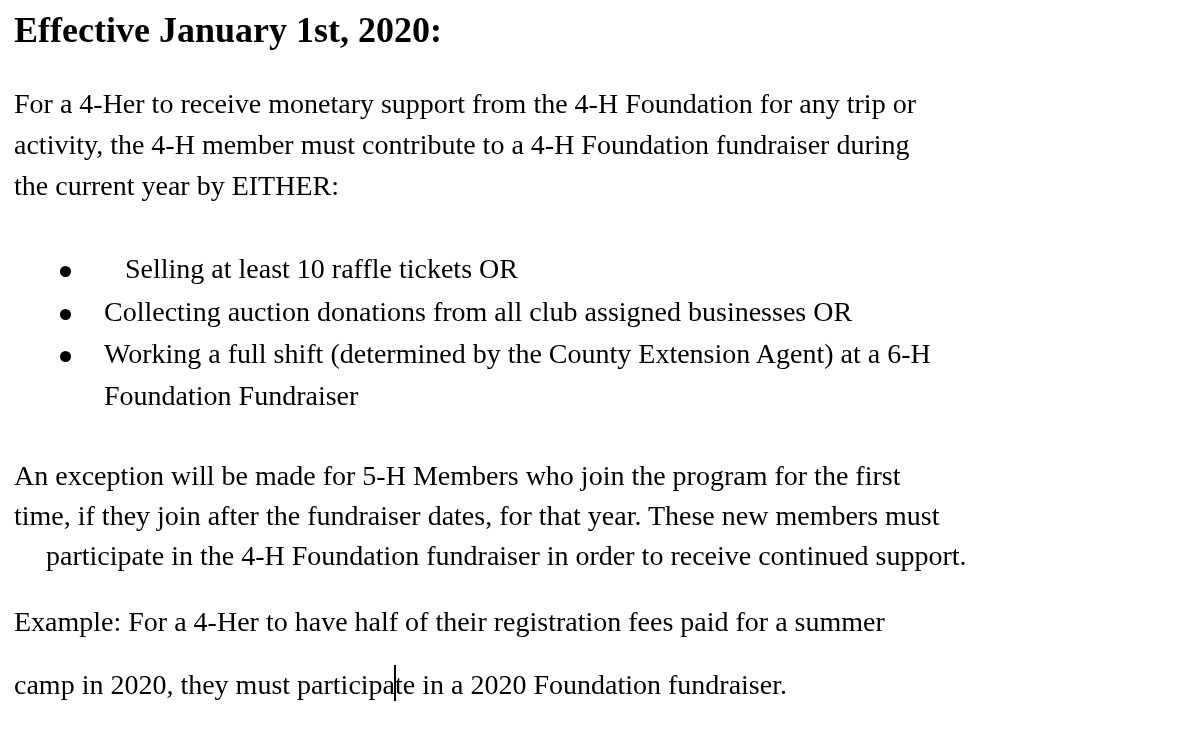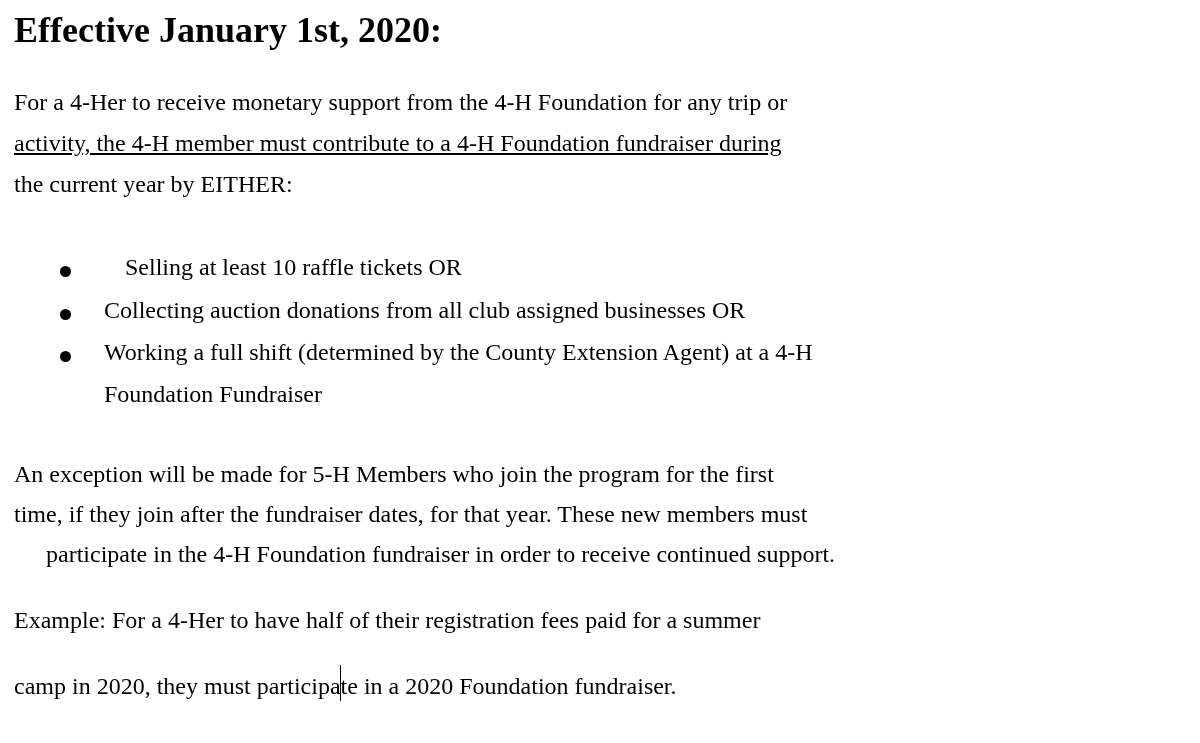--- a/index.html
+++ b/index.html
@@ -3,57 +3,57 @@
   <meta charset="utf-8">
   <style>
     html, body { margin: 0; padding: 0; background: #ffffff; }
     body {
       width: 1200px; height: 743px; overflow: hidden; position: relative;
       font-family: "Liberation Serif", "DejaVu Serif", serif;
       color: #000000;
     }
     .line {
       position: absolute; left: 14px; white-space: nowrap;
-      font-size: 24px; line-height: 1;
+      font-size: 28px; line-height: 1;
     }
     .heading { font-weight: bold; font-size: 36px; }
     .bullet-dot {
       position: absolute; left: 60px; width: 11px; height: 11px;
       border-radius: 50%; background: #000;
     }
     .indent { left: 104px; }
     .cursor {
       display: inline-block; width: 1.5px; height: 36px; background: #000;
       vertical-align: -7px; margin: 0 -0.75px;
     }
   </style>
 </head>
 <body>
 
 <div>
   <div class="line heading" style="top:12px;">Effective January 1st, 2020:</div>
 
   <div>
     <div class="line" style="top:90px;">For a 4-Her to receive monetary support from the 4-H Foundation for any trip or</div>
-    <div class="line" style="top:131px;text-decoration:underline;">activity, the 4-H member must contribute to a 4-H Foundation fundraiser during</div>
+    <div class="line" style="top:131px;">activity, the 4-H member must contribute to a 4-H Foundation fundraiser during</div>
     <div class="line" style="top:172px;">the current year by EITHER:</div>
   </div>
 
   <div>
     <div>
       <span class="bullet-dot" style="top:266px;"></span>
       <div class="line indent" style="top:255px;margin-left:21px;">Selling at least 10 raffle tickets OR</div>
     </div>
     <div>
       <span class="bullet-dot" style="top:309px;"></span>
       <div class="line indent" style="top:298px;">Collecting auction donations from all club assigned businesses OR</div>
     </div>
     <div>
       <span class="bullet-dot" style="top:351px;"></span>
-      <div class="line indent" style="top:340px;">Working a full shift (determined by the County Extension Agent) at a 4-H</div>
+      <div class="line indent" style="top:340px;">Working a full shift (determined by the County Extension Agent) at a 6-H</div>
       <div class="line indent" style="top:382px;">Foundation Fundraiser</div>
     </div>
   </div>
 
   <div>
     <div class="line" style="top:462px;">An exception will be made for 5-H Members who join the program for the first</div>
     <div class="line" style="top:502px;">time, if they join after the fundraiser dates, for that year. These new members must</div>
     <div class="line" style="top:542px;margin-left:32px;">participate in the 4-H Foundation fundraiser in order to receive continued support.</div>
   </div>
 

